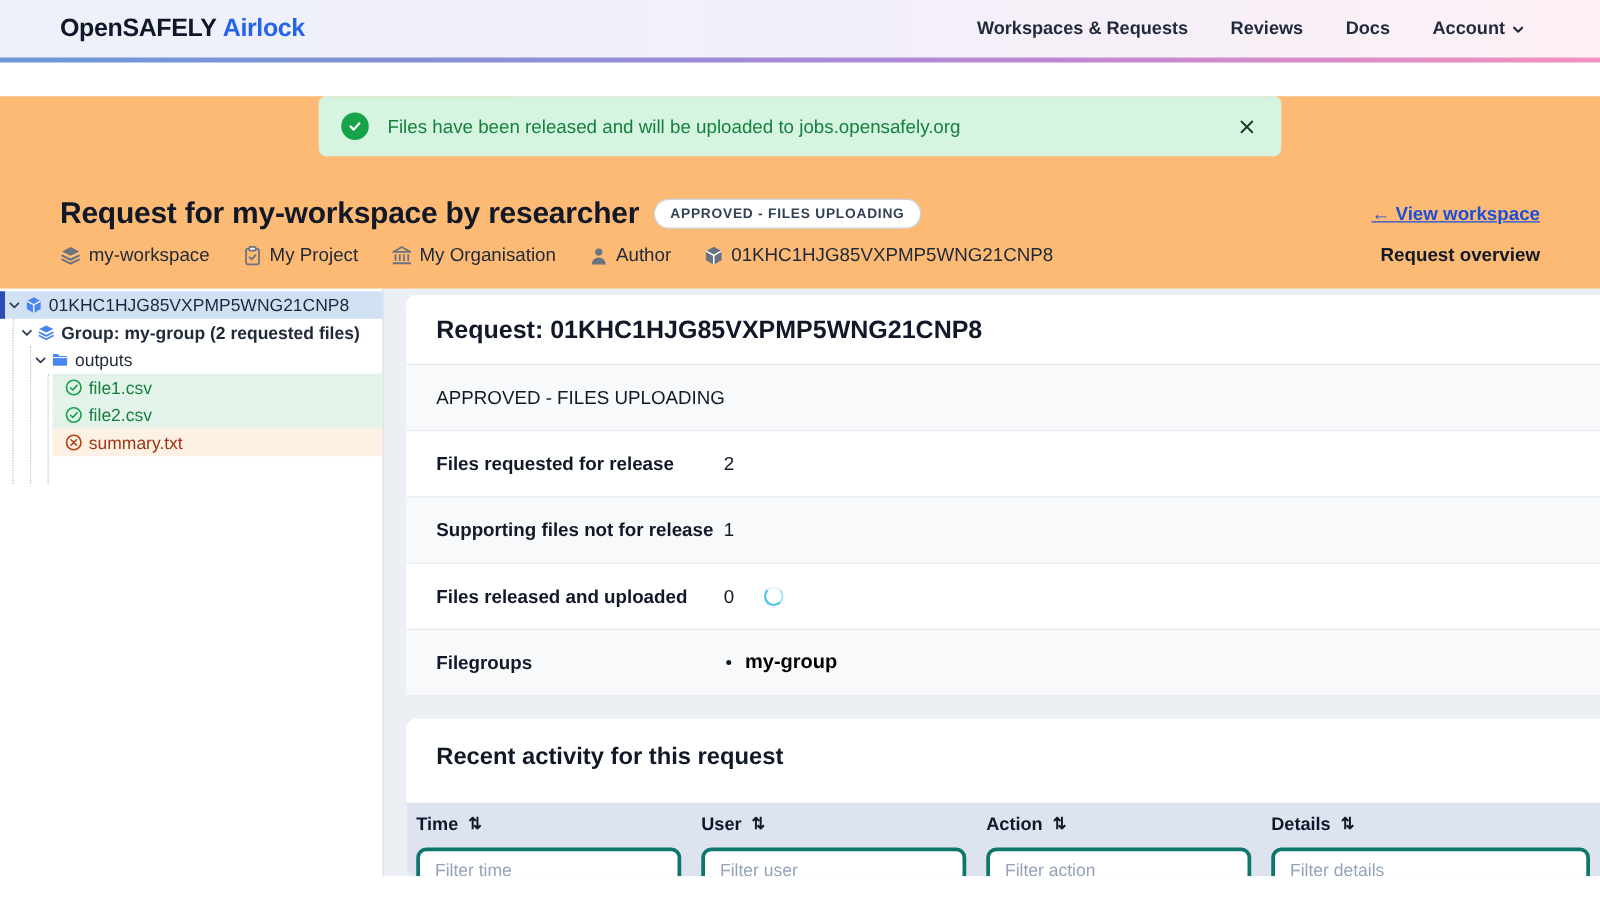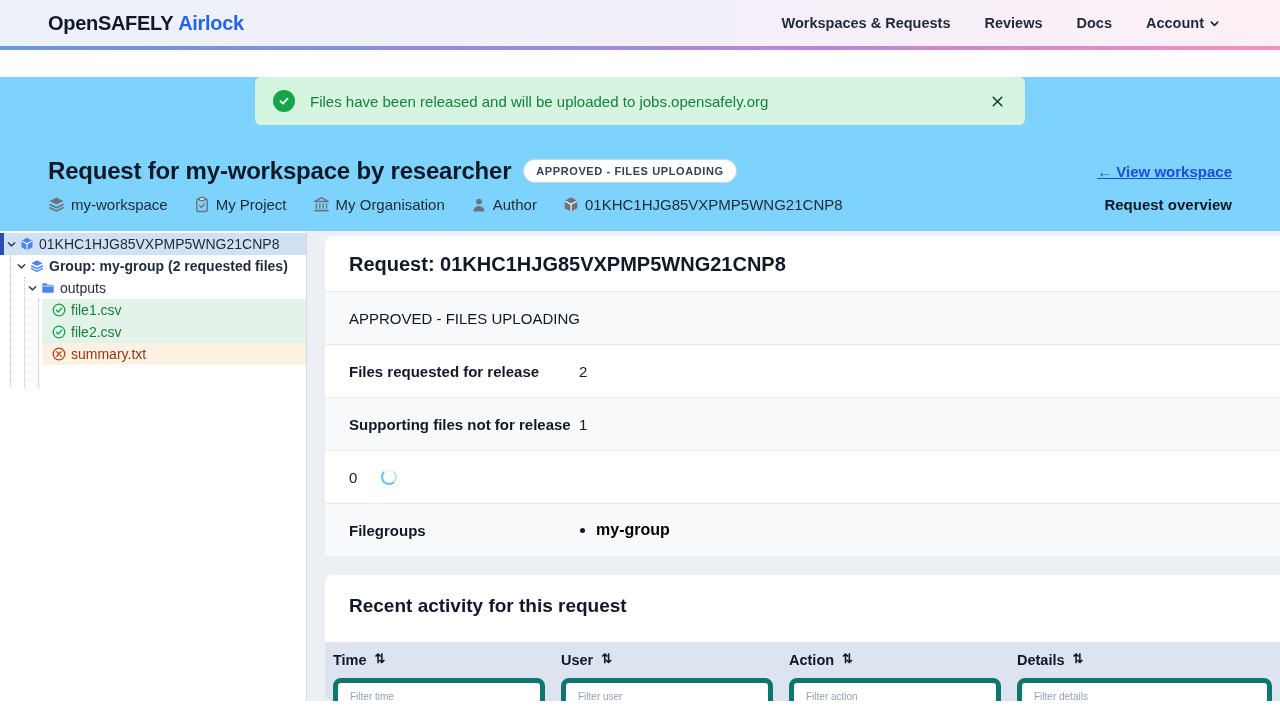--- a/index.html
+++ b/index.html
@@ -12,21 +12,21 @@
     background:linear-gradient(90deg,#edf1fa 0%,#f3eff9 55%,#fdf0f6 100%); }
   .logo { font-size:20px; font-weight:800; letter-spacing:-0.3px; cursor:pointer; }
   .logo .p1 { color:#10172a;text-align:right; } .logo .p2 { color:#2563eb; margin-left:5px; }
   .nav { display:flex; align-items:center; gap:34px; }
   .nav a { text-decoration:none; color:#1e293b; font-weight:700; font-size:14.5px;
     display:flex; align-items:center; gap:5px; cursor:pointer; }
   .grad-bar { height:4px;
     background:linear-gradient(90deg,#6b98d8 0%,#8f8ed9 35%,#bd86d4 65%,#f491bd 100%); }
 
   
-  .top-section { background:#7dd3fc; padding:0 48px 18px 48px; }
+  .top-section { background:#fdba74; padding:0 48px 18px 48px; }
   .alert { width:770px; height:48px; margin:27px auto 0; background:#d5f5e0;
     border-radius:6px; display:flex; align-items:center; padding:0 16px 0 18px; }
   .alert-check { width:22px; height:22px; border-radius:50%; background:#16a34a;
     display:flex; align-items:center; justify-content:center; flex:none; }
   .alert-check svg { display:block; }
   .alert-msg { color:#15803d; font-size:15px; margin-left:15px; }
   .alert-close { margin-left:auto; background:none; border:none; cursor:pointer;
     padding:4px; display:flex; }
   .title-row { display:flex; align-items:center; margin-top:32px; }
   h1 { font-size:24px; font-weight:700; color:#111827; letter-spacing:-0.2px; }
@@ -78,22 +78,22 @@
   .fg-list a { color:#000000; text-decoration:none; cursor:pointer;font-weight:bold; }
 
   .card2 { margin-top:19px; flex:1; display:flex; flex-direction:column; overflow:hidden;gap:8px; }
   .card2 h2 { padding:20px 24px 17px; font-size:19px; }
   .thead-band { background:#dde4ef; flex:1; }
   .cols { display:grid; grid-template-columns:228px 228px 228px 1fr; }
   .col-h { padding:10px 8px 4px; font-weight:700; font-size:14.5px; color:#0f172a;
     display:flex; align-items:flex-start; gap:8px; cursor:pointer; }
   .sort-ic { font-size:13px; color:#111827; line-height:1; }
   .filter-cell { padding:6px 8px 0; }
-  .filter-cell input { width:100%; height:36px; border:5px solid #0f766e; border-radius:8px;
-    background:#fff; padding:0 12px; font-size:10px; font-family:inherit; color:#111827;
+  .filter-cell input { width:100%; height:36px; border:3px solid #0f766e; border-radius:8px;
+    background:#fff; padding:0 12px; font-size:14px; font-family:inherit; color:#111827;
     outline:none; }
   .filter-cell input::placeholder { color:#94a3b8; }
 </style>
 </head>
 <body>
 
 <header class="hdr">
   <div class="logo">
     <span class="p1">OpenSAFELY</span><span class="p2">Airlock</span>
   </div>
@@ -287,20 +287,21 @@
         </div>
         <div class="detail-row">
           <span class="detail-label">Files requested for release</span>
           <span class="detail-value">2</span>
         </div>
         <div class="detail-row">
           <span class="detail-label">Supporting files not for release</span>
           <span class="detail-value">1</span>
         </div>
         <div class="detail-row">
+          <span class="detail-label">Files released and uploaded</span>
           <span class="detail-value">
             <span>0</span>
             <span class="spinner"></span>
           </span>
         </div>
         <div class="detail-row">
           <span class="detail-label">Filegroups</span>
           <ul class="fg-list">
             <li><a>my-group</a></li>
           </ul>

